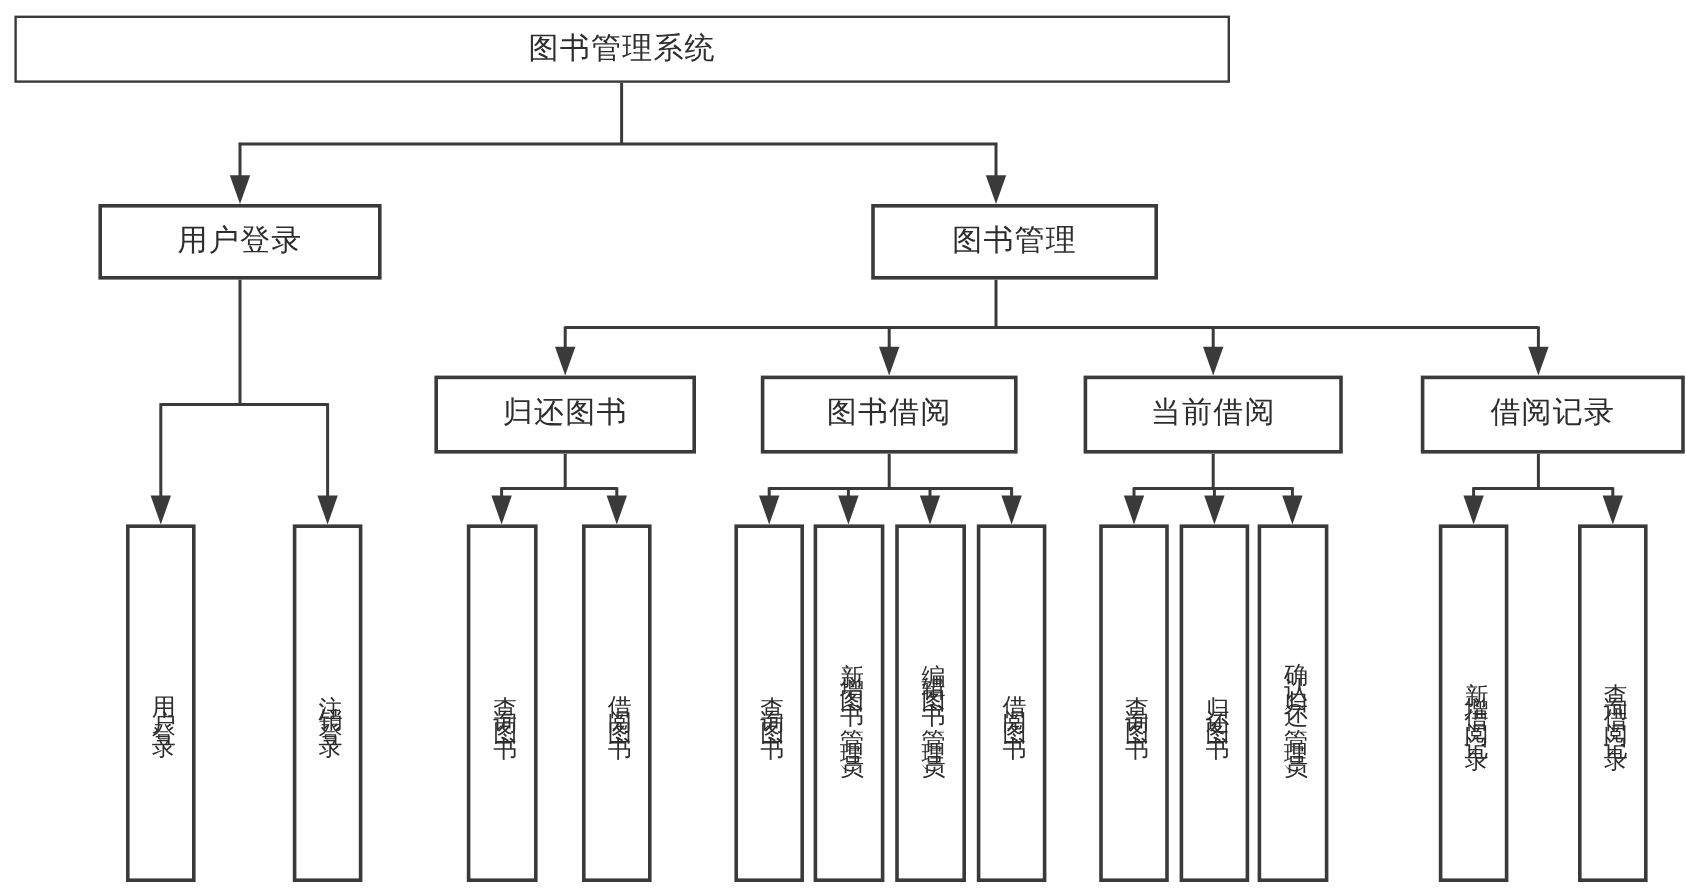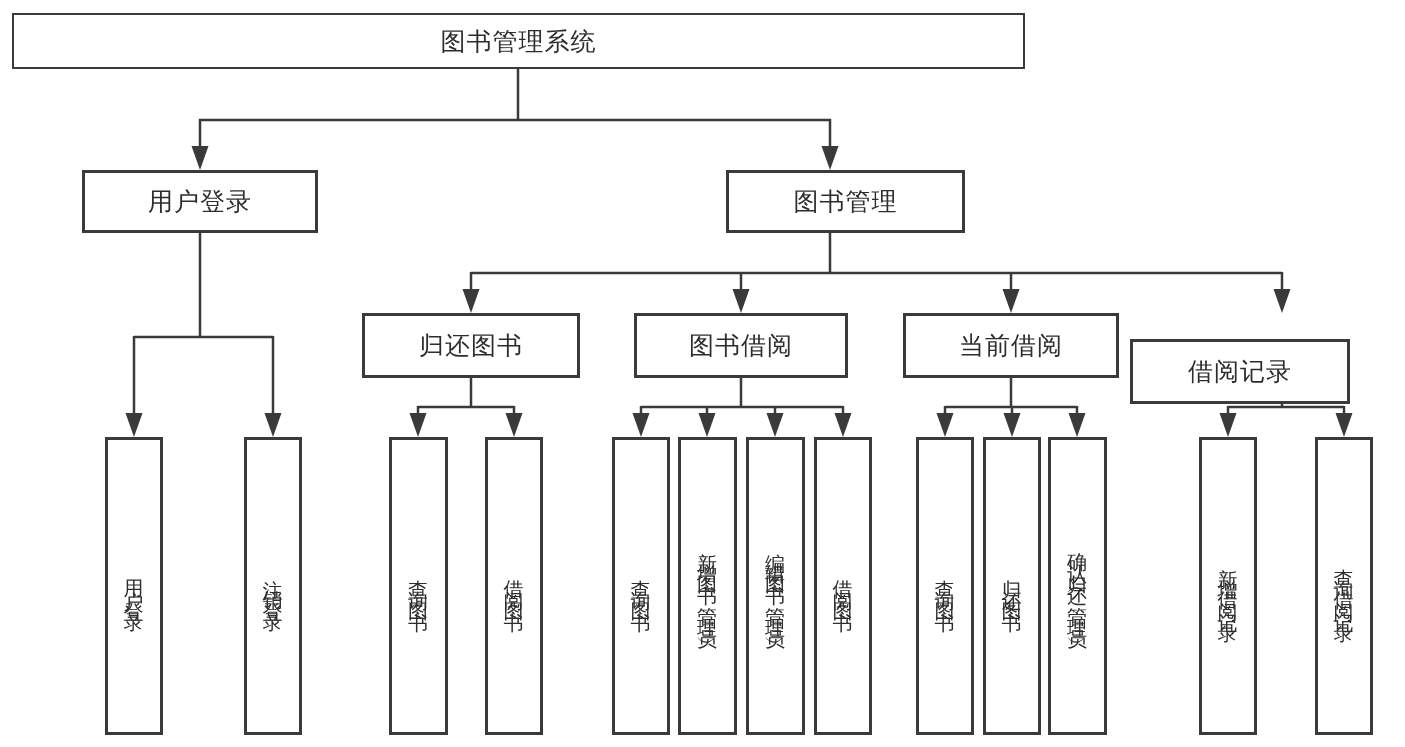--- a/index.html
+++ b/index.html
@@ -8,21 +8,21 @@
     --c-text: #2d2d2d;
     --c-box_bg: #ffffff;
     --c-watermark: #a9a9a9;
   }
   html, body { margin: 0; padding: 0; background: #fff; }
   .canvas {
     position: relative;
     width: 1405px;
     height: 747px;
     background: var(--c-background);
-    font-family: Liberation Sans, sans-serif;
+    font-family: Liberation Mono, monospace;
     overflow: hidden;
   }
   .connectors {
     position: absolute;
     left: 0; top: 0;
     width: 1405px; height: 747px;
     pointer-events: none;
   }
   .connectors .ln {
     stroke: var(--c-line);
@@ -151,21 +151,21 @@
   </svg>
 
   <div class="node hbox" style="left:12px; top:13px; width:1013px; height:56px; border-width:2.5px;">图书管理系统</div>
 
   <div class="node hbox" style="left:82px; top:170px; width:236px; height:63px;">用户登录</div>
   <div class="node hbox" style="left:726px; top:170px; width:239px; height:63px;">图书管理</div>
 
   <div class="node hbox" style="left:362px; top:313px; width:218px; height:65px;">归还图书</div>
   <div class="node hbox" style="left:634px; top:313px; width:214px; height:65px;">图书借阅</div>
   <div class="node hbox" style="left:903px; top:313px; width:216px; height:65px;">当前借阅</div>
-  <div class="node hbox" style="left:1130px; top:313px; width:220px; height:65px;margin-top:26px;">借阅记录</div>
+  <div class="node hbox" style="left:1184px; top:313px; width:220px; height:65px;">借阅记录</div>
 
   <div class="node vbox" style="left:105px; top:437px; width:58px; height:298px;">用户登录</div>
   <div class="node vbox" style="left:244px; top:437px; width:58px; height:298px;">注销登录</div>
 
   <div class="node vbox" style="left:389px; top:437px; width:59px; height:298px;">查询图书</div>
   <div class="node vbox" style="left:485px; top:437px; width:58px; height:298px;">借阅图书</div>
 
   <div class="node vbox" style="left:612px; top:437px; width:58px; height:298px;">查询图书</div>
   <div class="node vbox" style="left:678px; top:437px; width:59px; height:298px;">新增图书（管理员）</div>
   <div class="node vbox" style="left:746px; top:437px; width:59px; height:298px;">编辑图书（管理员）</div>

